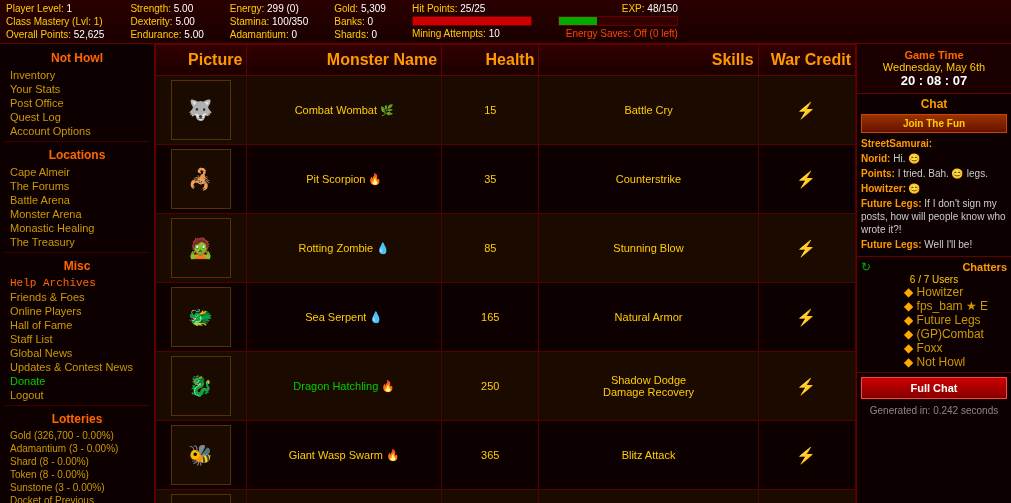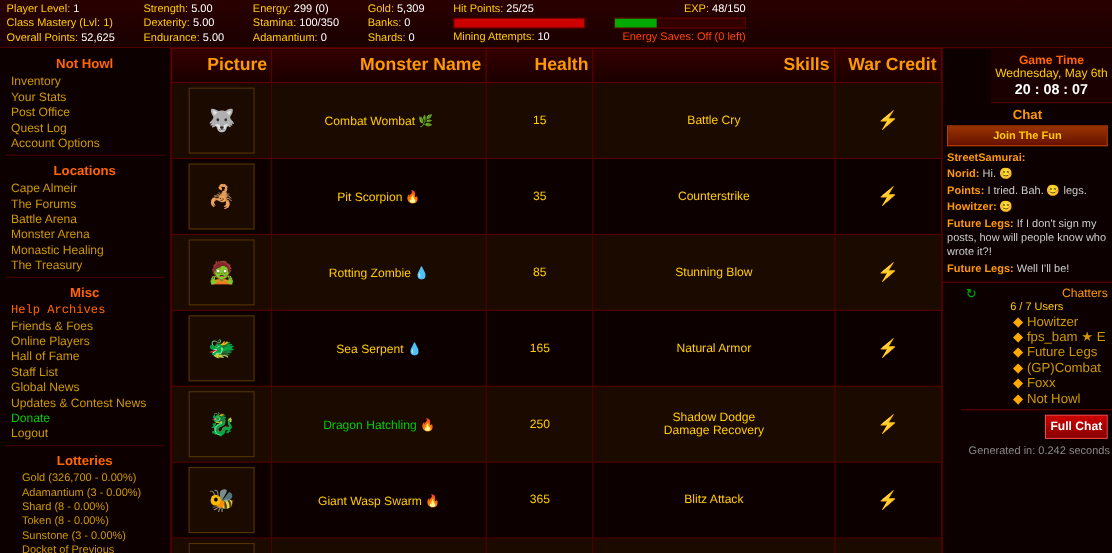--- a/index.html
+++ b/index.html
@@ -74,21 +74,21 @@
       cursor: pointer;
       font-size: 11px;
     }
     .sidebar-link.orange { color: #ff6600; font-family: Liberation Mono, monospace; }
     .sidebar-link.green { color: #00cc00; }
     .sidebar-divider {
       border: none;
       border-top: 1px solid #440000;
       margin: 3px 5px;
     }
-    .lotto-item { padding: 1px 20px; color: #cc9900; font-size: 10px; }
+    .lotto-item { padding: 1px 10px; color: #cc9900; font-size: 10px; }
 
     
     .center-content {
       flex: 1;
       overflow-y: auto;
       background: #0d0000;
     }
 
     
     .monster-table {
@@ -131,21 +131,20 @@
 
     
     .right-panel {
       width: 155px;
       min-width: 155px;
       background: #0d0000;
       border-left: 1px solid #660000;
       display: flex;
       flex-direction: column;
       font-size: 11px;
-      align-items: flex-end;
     }
 
     .game-time-box {
       background: #1a0000;
       border-bottom: 1px solid #660000;
       text-align: center;
       padding: 5px 4px;
     }
     .game-time-title {
       color: #ff6600;
@@ -181,21 +180,21 @@
     }
     .chat-message { color: #ccaa00; font-size: 10px; margin-bottom: 2px; line-height: 1.3; }
     .chat-username { color: #ff9900; font-weight: bold; }
     .chat-text { color: #cccccc; }
 
     .chatters-box {
       padding: 3px 4px;
       border-bottom: 1px solid #660000;
     }
     .chatters-title {
-      color: #ff9900; font-weight: normal; text-align: right; font-size: 11px;
+      color: #ff9900; font-weight: bold; text-align: right; font-size: 11px;
     }
     .chatters-count { color: #ffcc00; text-align: center; font-size: 10px; }
     .chatter-item { color: #cc9900; font-size: 12px; padding: 0 2px; margin-left: 41px; }
     .chatter-item .bullet { color: #ffaa00; }
     .refresh-icon { color: #00aa00; font-size: 12px; cursor: pointer; }
 
     .full-chat-btn {
       background: linear-gradient(to bottom, #cc0000, #880000);
       color: #ffffff;
       border: 1px solid #ff4444;

